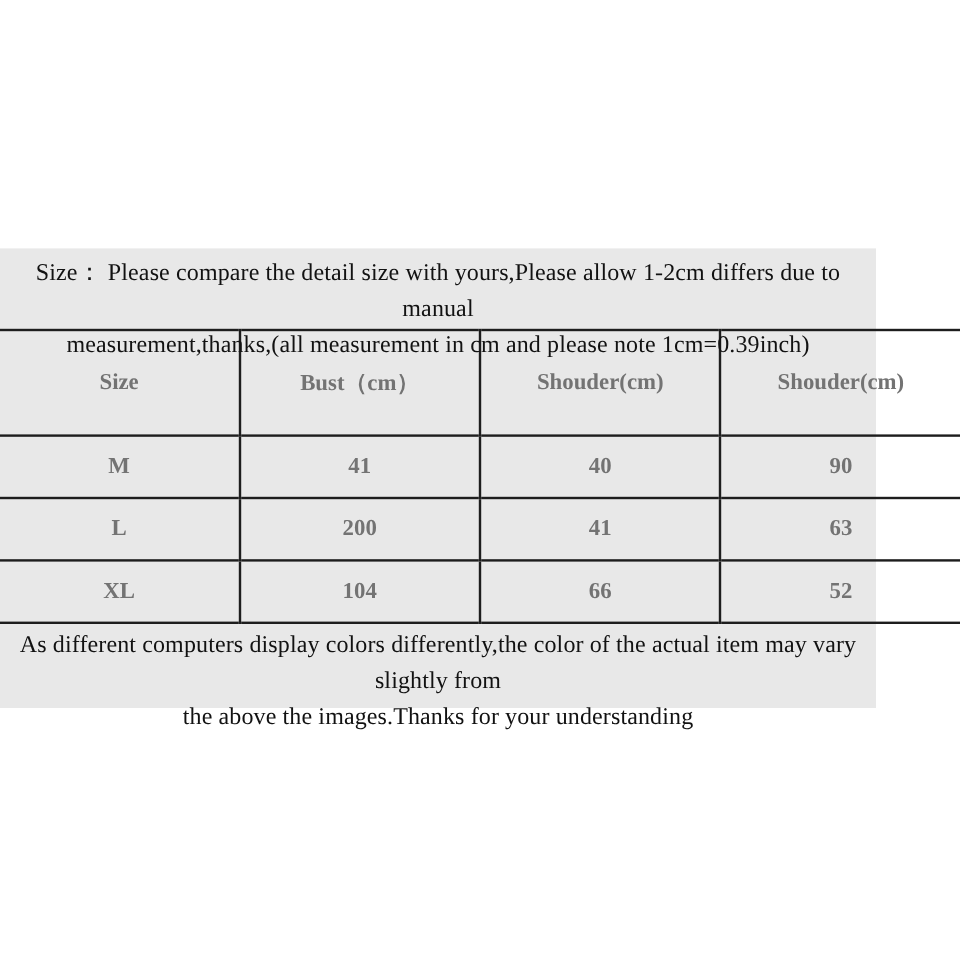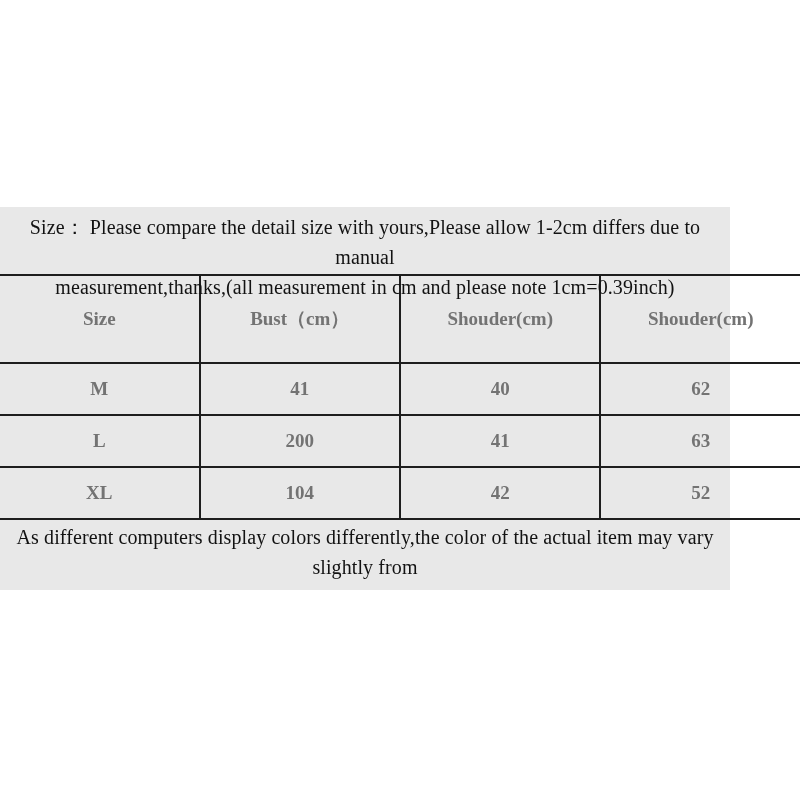--- a/index.html
+++ b/index.html
@@ -89,34 +89,35 @@
         <th>Bust（cm）</th>
         <th>Shouder(cm)</th>
         <th>Shouder(cm)</th>
       </tr>
     </thead>
     <tbody>
       <tr>
         <td>M</td>
         <td>41</td>
         <td>40</td>
-        <td>62</td>
+        <td>90</td>
       </tr>
       <tr>
         <td>L</td>
         <td>200</td>
         <td>41</td>
         <td>63</td>
       </tr>
       <tr>
         <td>XL</td>
         <td>104</td>
-        <td>42</td>
+        <td>66</td>
         <td>52</td>
       </tr>
     </tbody>
   </table>
 
   <div class="footer">
     <div>As different computers display colors differently,the color of the actual item may vary slightly from</div>
+    <div>the above the images.Thanks for your understanding</div>
   </div>
 
 </div>
 
 </body></html>

